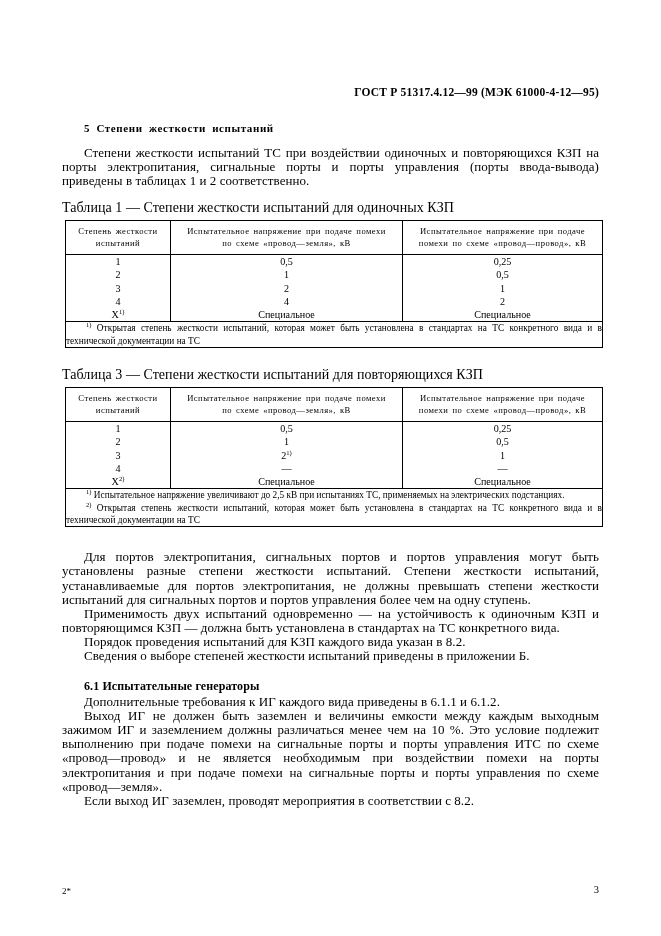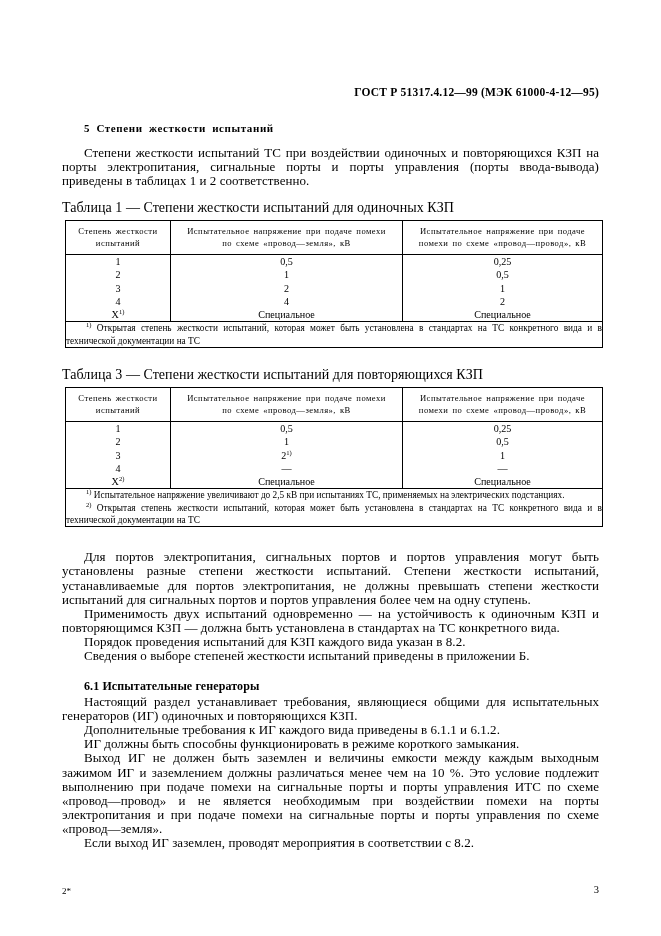--- a/index.html
+++ b/index.html
@@ -284,23 +284,21 @@
     <p class="body">Для портов электропитания, сигнальных портов и портов управления могут быть установлены разные степени жесткости испытаний. Степени жесткости испытаний, устанавливаемые для портов электропитания, не должны превышать степени жесткости испытаний для сигнальных портов и портов управления более чем на одну ступень.</p>
     <p class="body">Применимость двух испытаний одновременно — на устойчивость к одиночным КЗП и повторяющимся КЗП — должна быть установлена в стандартах на ТС конкретного вида.</p>
     <p class="body">Порядок проведения испытаний для КЗП каждого вида указан в 8.2.</p>
     <p class="body">Сведения о выборе степеней жесткости испытаний приведены в приложении Б.</p>
 
     <div class="gap-16"></div>
 
 
     <h3 class="subsect">6.1 Испытательные генераторы</h3>
 
-    <p class="body">Настоящий раздел устанавливает требования, являющиеся общими для испытательных генераторов (ИГ) одиночных и повторяющихся КЗП.</p>
     <p class="body">Дополнительные требования к ИГ каждого вида приведены в 6.1.1 и 6.1.2.</p>
-    <p class="body">ИГ должны быть способны функционировать в режиме короткого замыкания.</p>
     <p class="body">Выход ИГ не должен быть заземлен и величины емкости между каждым выходным зажимом ИГ и заземлением должны различаться менее чем на 10 %. Это условие подлежит выполнению при подаче помехи на сигнальные порты и порты управления ИТС  по схеме «провод—провод» и не является необходимым при воздействии помехи на порты электропитания и при подаче помехи на сигнальные порты и порты управления по схеме «провод—земля».</p>
     <p class="body">Если выход ИГ заземлен, проводят мероприятия в соответствии с 8.2.</p>
 
   </div>
 
   <div class="footer">
     <span class="left">2*</span>
     <span class="right">3</span>
   </div>
 

